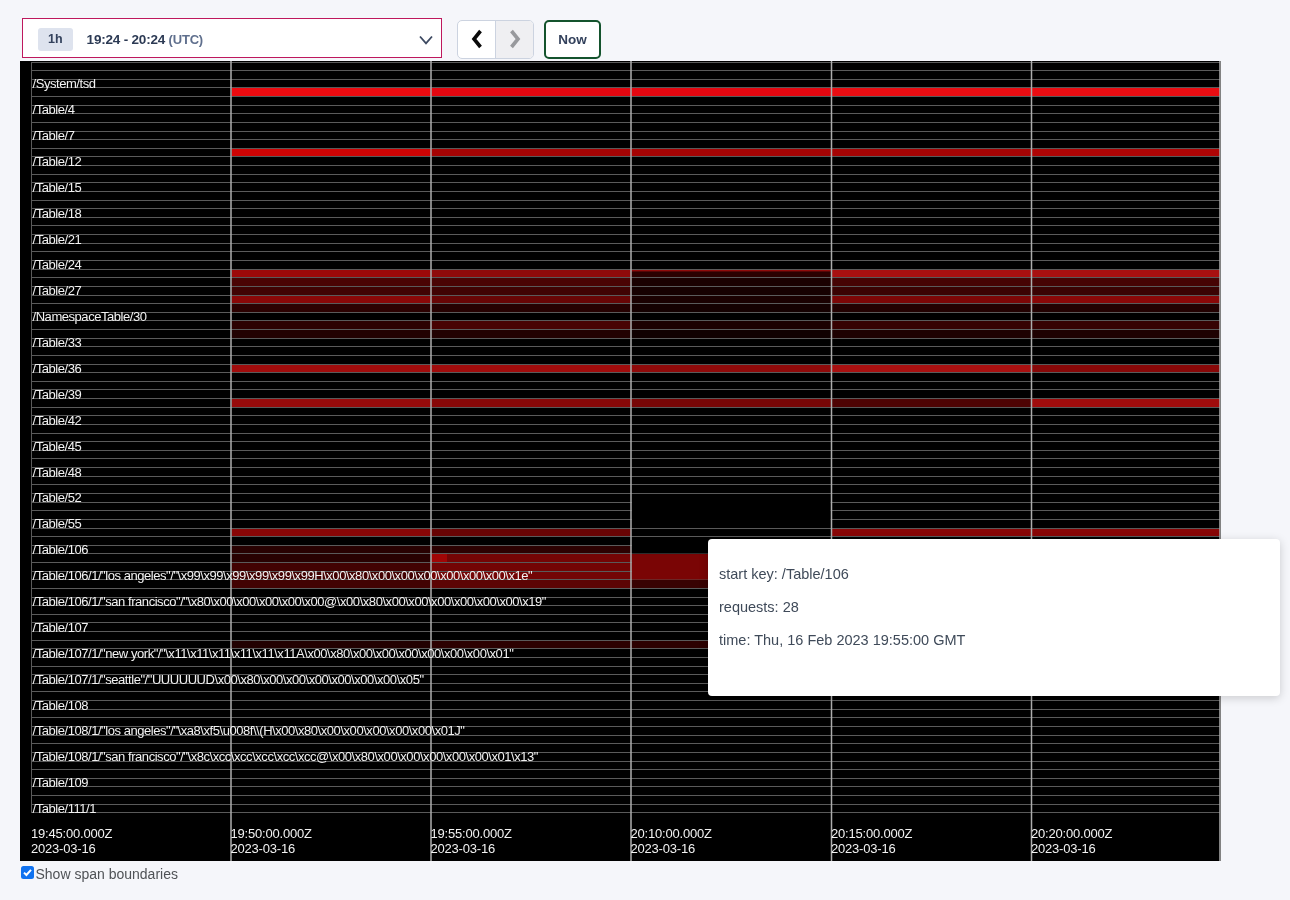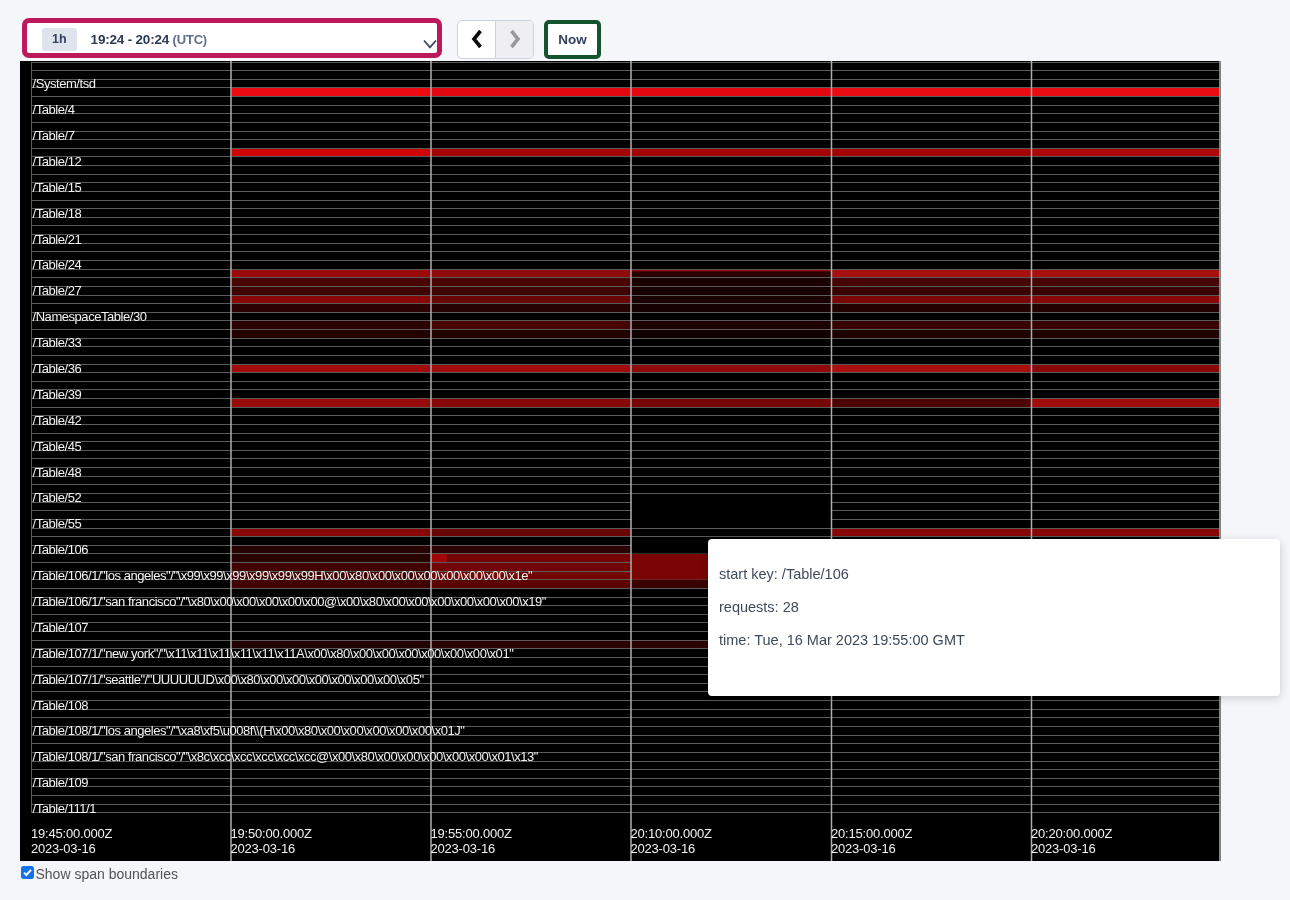--- a/index.html
+++ b/index.html
@@ -1,25 +1,25 @@
 <!DOCTYPE html>
 <html><head>
 <meta charset="utf-8">
 <style>
   html,body{margin:0;padding:0;background:#f5f6fa;font-family:"Liberation Sans",sans-serif;}
   body{width:1290px;height:900px;position:relative;overflow:hidden;}
   .abs{position:absolute;box-sizing:border-box;}
-  .rangebox{left:22px;top:18px;width:420px;height:39.5px;background:#fff;border:5px solid #be185d;border-radius:7px;display:flex;align-items:center;padding-top:3px;}
+  .rangebox{left:22px;top:18px;width:420px;height:39.5px;background:#fff;border:1px solid #be185d;border-radius:0;display:flex;align-items:center;padding-top:3px;}
   .badge{margin-left:15px;background:#dee3ee;border-radius:3px;color:#33415c;font-size:12.5px;font-weight:bold;padding:5.5px 10px;line-height:1;}
   .rtime{margin-left:14px;font-size:13.5px;letter-spacing:-0.2px;font-weight:bold;color:#2c3a54;}
   .rutc{font-weight:bold;color:#5f6f8d;font-size:13px;}
   .navgrp{left:457px;top:19.5px;width:77px;height:39px;border:1px solid #ccd3e0;border-radius:5px;background:#fff;display:flex;overflow:hidden;}
   .navgrp .half{width:50%;height:100%;display:flex;align-items:center;justify-content:center;}
   .navgrp .half+.half{border-left:1px solid #ccd3e0;background:#efeff2;}
-  .nowbtn{left:544px;top:19.5px;width:57px;height:39px;background:#fff;border:4px solid #14532d;border-radius:5px;color:#33415c;font-size:13.5px;font-weight:bold;display:flex;align-items:center;justify-content:center;}
+  .nowbtn{left:544px;top:19.5px;width:57px;height:39px;background:#fff;border:2px solid #14532d;border-radius:5px;color:#33415c;font-size:13.5px;font-weight:bold;display:flex;align-items:center;justify-content:center;}
   .canvas{left:20px;top:61px;width:1201px;height:800px;}
   .cl{font-family:"Liberation Sans",sans-serif;font-size:13px;fill:#f2f2f2;letter-spacing:-0.45px;}
   .tl{font-family:"Liberation Sans",sans-serif;font-size:13px;fill:#f2f2f2;letter-spacing:-0.2px;}
   .tooltip{left:708px;top:539px;width:572px;height:157px;background:#fff;border-radius:4px;box-shadow:0 2px 10px rgba(0,0,0,0.18);padding:19px 0 0 11px;color:#3f4a59;font-size:14.5px;}
   .tooltip div{height:33px;line-height:33px;white-space:nowrap;}
   .cbrow{left:21px;top:866px;display:flex;align-items:flex-start;color:#4f5256;font-size:14px;}
   .cbox{width:13px;height:13px;background:#1173f0;border-radius:2.5px;margin-right:1.5px;display:flex;align-items:center;justify-content:center;}
 </style>
 </head>
 <body>
@@ -175,21 +175,21 @@
 <text x="610.5" y="776.5" class="tl">20:10:00.000Z</text>
 <text x="610.5" y="791.5" class="tl">2023-03-16</text>
 <text x="811.0" y="776.5" class="tl">20:15:00.000Z</text>
 <text x="811.0" y="791.5" class="tl">2023-03-16</text>
 <text x="1011.0" y="776.5" class="tl">20:20:00.000Z</text>
 <text x="1011.0" y="791.5" class="tl">2023-03-16</text>
   </svg>
   <div class="abs tooltip">
     <div>start key: /Table/106</div>
     <div>requests: 28</div>
-    <div>time: Tue, 16 Mar 2023 19:55:00 GMT</div>
+    <div>time: Thu, 16 Feb 2023 19:55:00 GMT</div>
   </div>
   <div class="abs cbrow">
     <span class="cbox">
       <svg width="11" height="11" viewBox="0 0 11 11">
         <path d="M2 5.6 L4.4 8 L9 2.8" stroke="#fff" stroke-width="2" fill="none"></path>
       </svg>
     </span>
     <span>Show span boundaries</span>
   </div>
 

